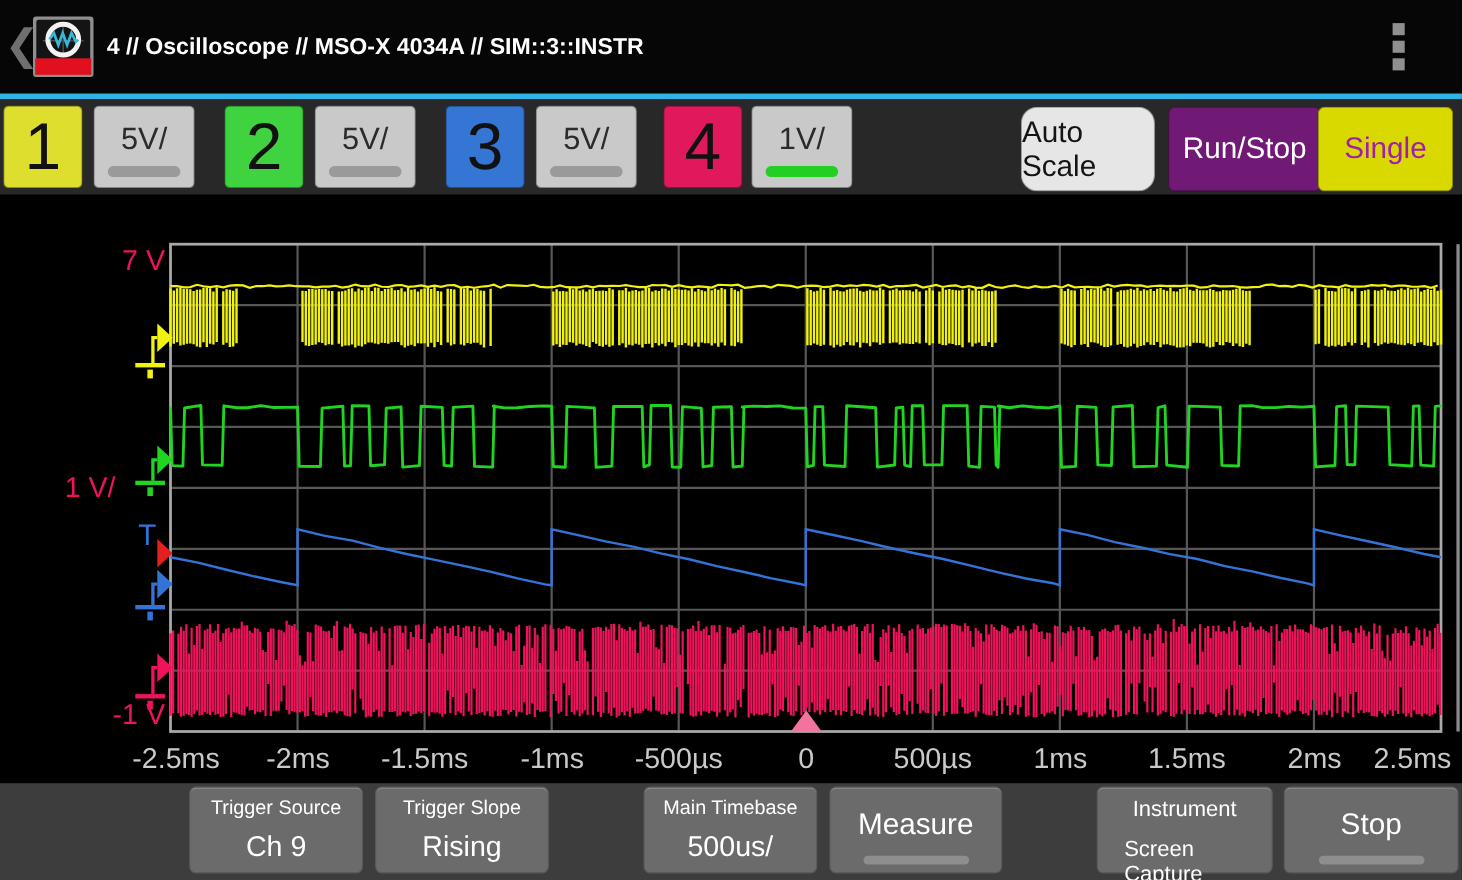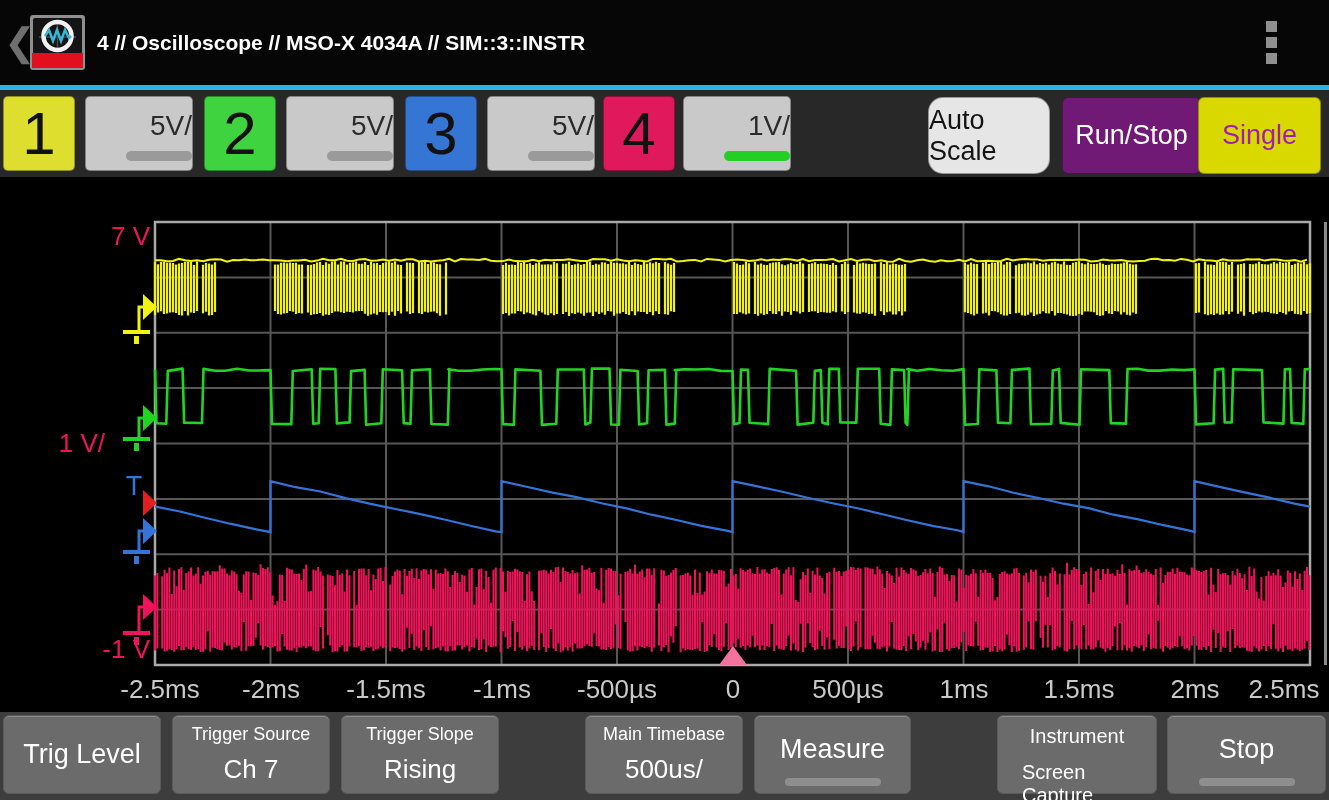--- a/index.html
+++ b/index.html
@@ -21,21 +21,21 @@
   .overflow-menu .dot { width:11px; height:11px; background:#8f8f8f; margin-bottom:5px; }
 
   .blue-divider { position:absolute; left:0; top:85px; width:1329px; height:5px; background:#2fb2e5; }
 
   
   .controls-row { position:absolute; left:0; top:90px; width:1329px; height:87px; background:#282828; }
   .ctl-btn { position:absolute; top:6px; height:75px; border-radius:5px;
              display:flex; flex-direction:column; align-items:center; justify-content:center;
              border:1px solid rgba(0,0,0,0.35); cursor:default; }
   .chan-num { width:72px; font-size:60px; color:#111; line-height:70px; }
-  .chan-scale { width:108px; background:#c9c9c9;align-items:flex-end; }
+  .chan-scale { width:92px; background:#c9c9c9; }
   .chan-scale .scale-label { font-size:28px; color:#2b2b2b; margin-top:4px; }
   .scale-pill { width:66px; height:10px; border-radius:5px; margin-top:9px; }
   .action-btn { top:7px; height:77px; font-size:27px; border-radius:6px; justify-content:center; }
   .auto-scale { left:928px; width:122px; background:#e6e6e6; color:#141414;border-radius:15px; }
   .run-stop  { left:1062px; width:139px; background:#701a75; color:#ffffff; }
   .single    { left:1198px; width:123px; background:#d9d900; color:#a21caf; }
 
   
   .scope-area { position:absolute; left:0; top:177px; width:1329px; height:535px; background:#000; }
   .scope-area svg { display:block; }
@@ -185,26 +185,23 @@
           <text x="848" y="521" text-anchor="middle" font-size="26" fill="#c9c9c9">500µs</text>
           <text x="964" y="521" text-anchor="middle" font-size="26" fill="#c9c9c9">1ms</text>
           <text x="1079" y="521" text-anchor="middle" font-size="26" fill="#c9c9c9">1.5ms</text>
           <text x="1195" y="521" text-anchor="middle" font-size="26" fill="#c9c9c9">2ms</text>
           <text x="1284" y="521" text-anchor="middle" font-size="26" fill="#c9c9c9">2.5ms</text>
         </g>
     </svg>
   </div>
 
   <div class="bottom-bar">
-    <div class="bb-btn bb-center" style="left:3px;width:158px">
-      <div class="bb-main">Trig Level</div>
-    </div>
     <div class="bb-btn" style="left:172px;width:158px">
       <div class="bb-sub">Trigger Source</div>
-      <div class="bb-val">Ch 7</div>
+      <div class="bb-val">Ch 9</div>
     </div>
     <div class="bb-btn" style="left:341px;width:158px">
       <div class="bb-sub">Trigger Slope</div>
       <div class="bb-val">Rising</div>
     </div>
     <div class="bb-btn" style="left:585px;width:158px">
       <div class="bb-sub">Main Timebase</div>
       <div class="bb-val">500us/</div>
     </div>
     <div class="bb-btn bb-center" style="left:754px;width:157px">

